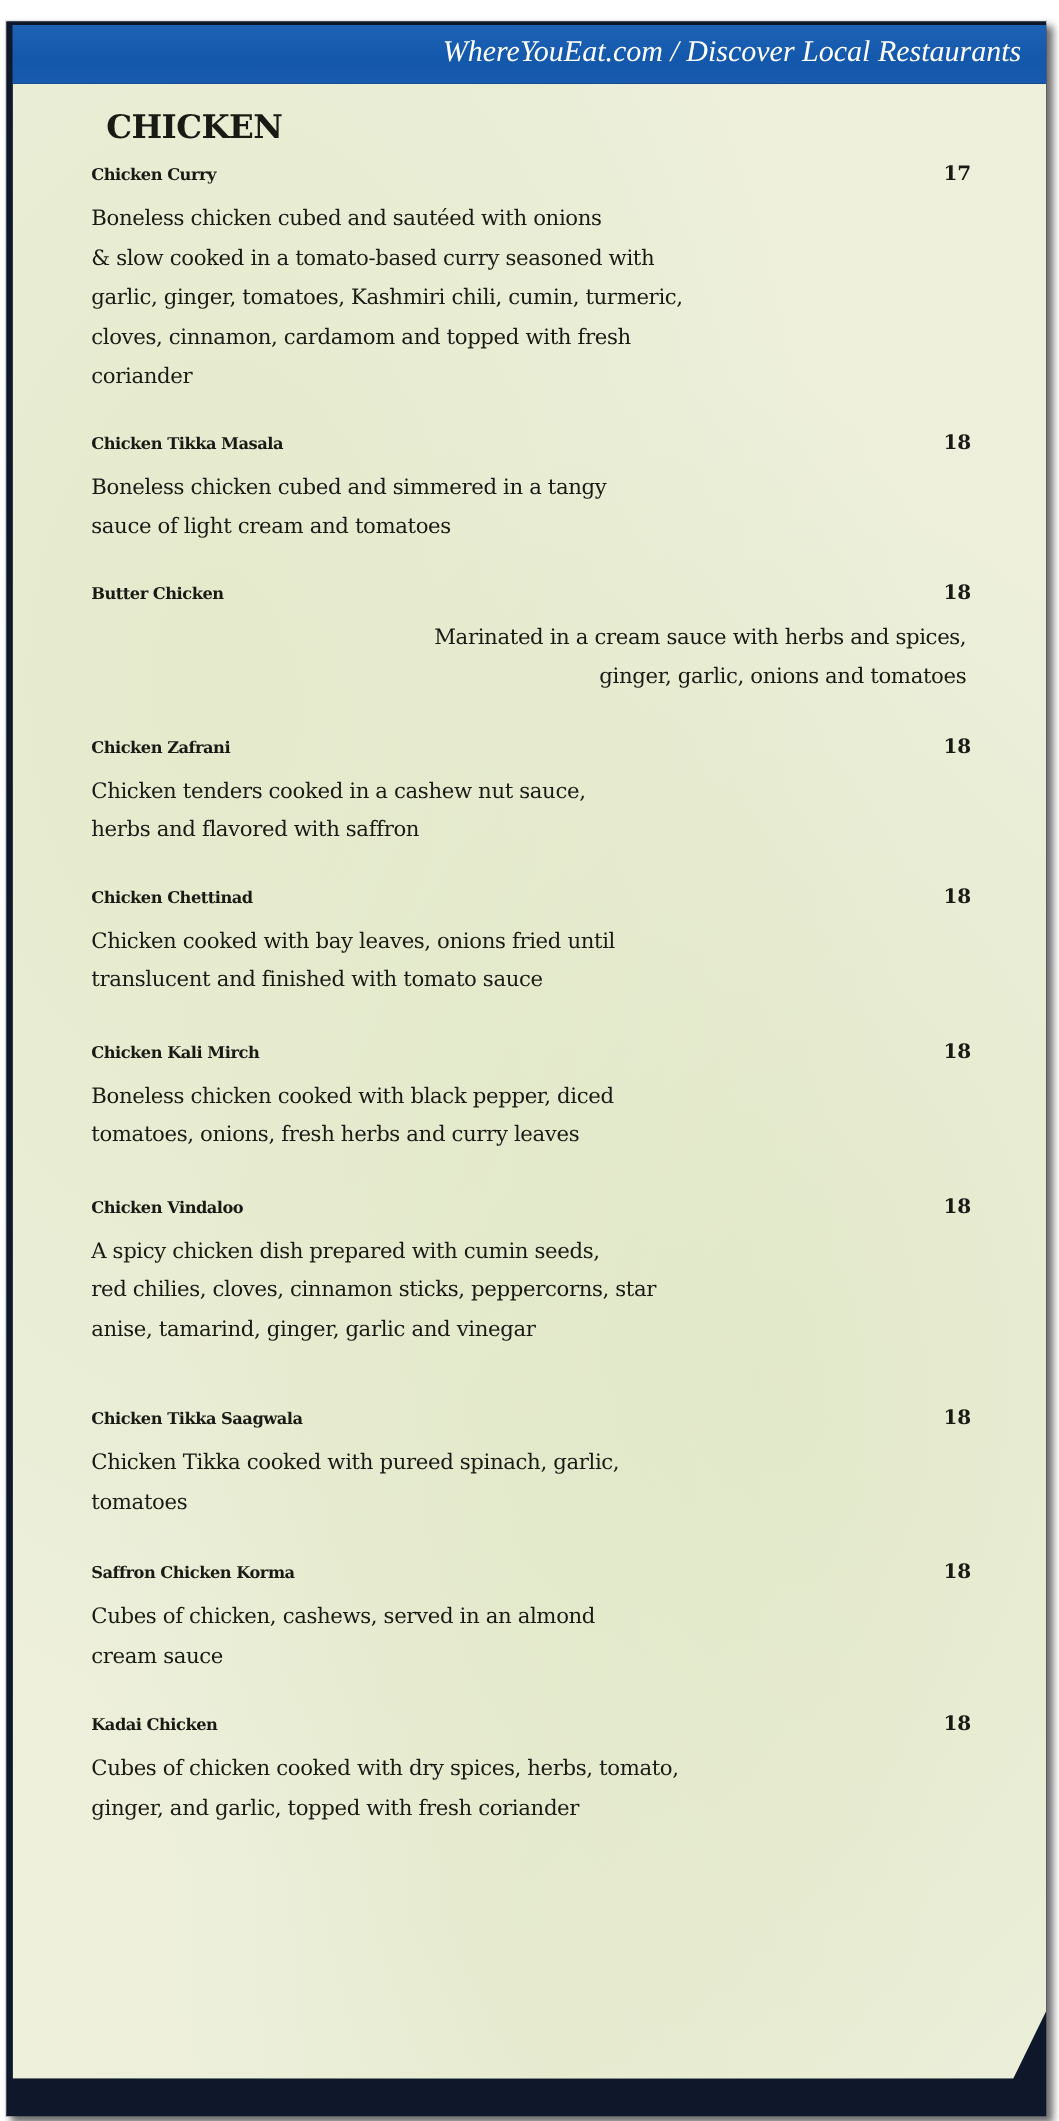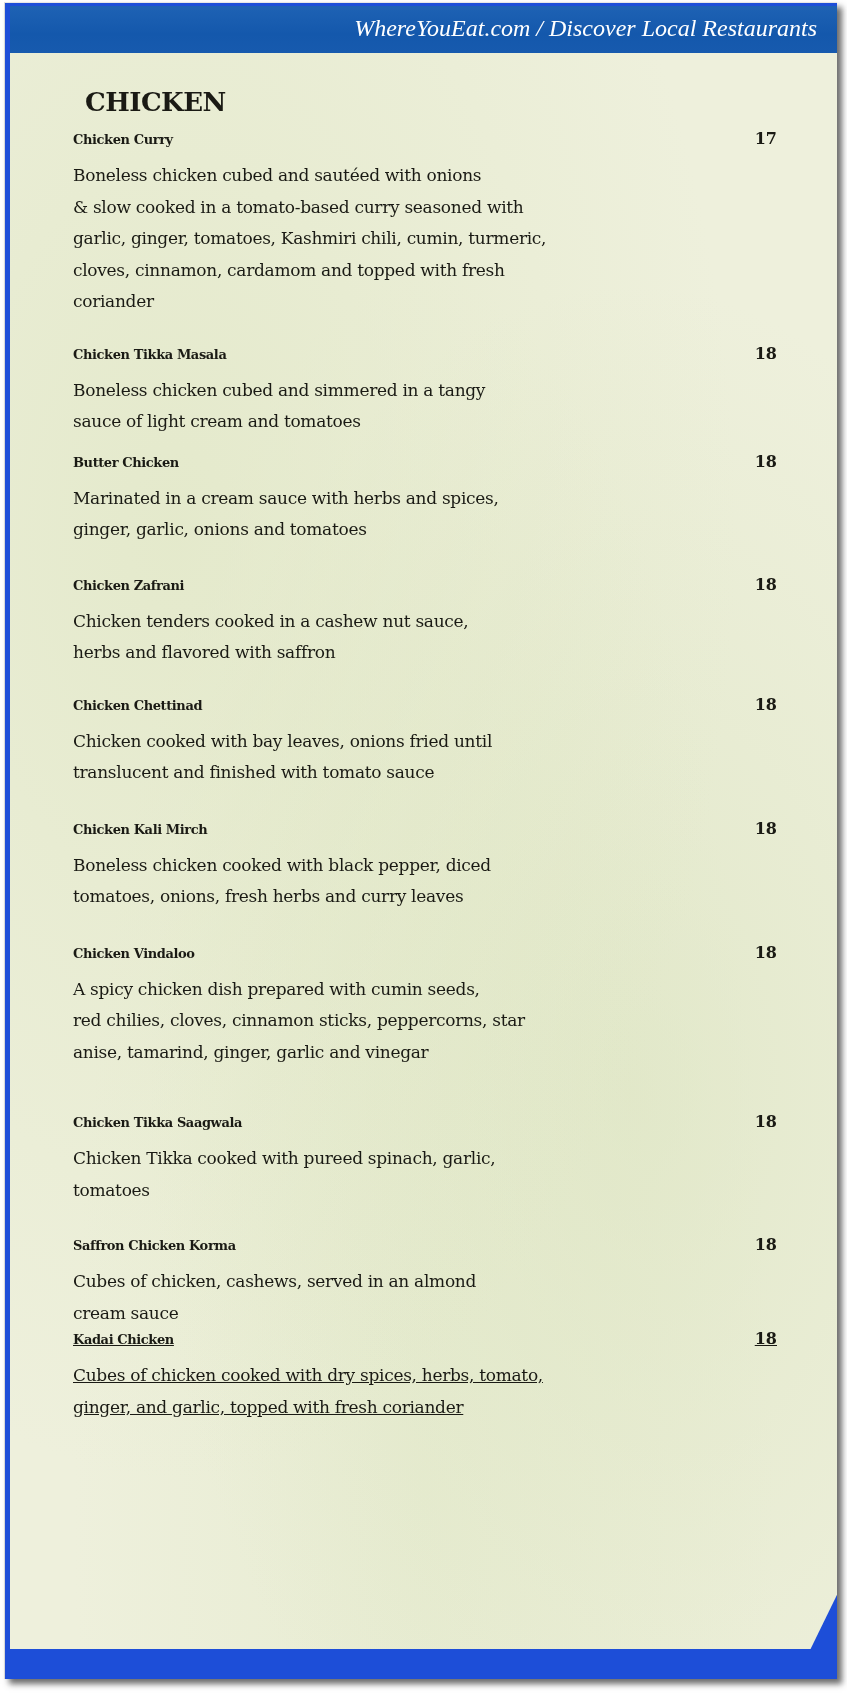--- a/index.html
+++ b/index.html
@@ -10,24 +10,24 @@
     body {
       width: 847px;
       height: 1697px;
       position: relative;
       overflow: hidden;
       font-family: "DejaVu Serif", serif;
     }
     .frame {
       position: absolute;
       left: 4px;
-      top: 2px;
+      top: 16px;
       width: 832px;
       height: 1676px;
-      background: #1d4ed8;
+      background: #0f172a;
       box-shadow: 5px 5px 6px rgba(60,60,60,0.75);
       border-left: 1px solid #d8d8d8;
       border-top: 1px solid #e6e6e6;
     }
     .header-band {
       position: absolute;
       left: 5px;
       top: 3px;
       width: 827px;
       height: 47px;
@@ -138,21 +138,21 @@
     <div class="item-head">
       <span class="item-name">Chicken Tikka Masala</span>
       <span class="item-price">18</span>
     </div>
     <p class="item-desc">
       <span>Boneless chicken cubed and simmered in a tangy</span>
       <span>sauce of light cream and tomatoes</span>
     </p>
   </div>
 
-  <div class="item" style="margin-top:14px;">
+  <div class="item" style="margin-top:26px;text-align:right;">
     <div class="item-head">
       <span class="item-name">Butter Chicken</span>
       <span class="item-price">18</span>
     </div>
     <p class="item-desc">
       <span>Marinated in a cream sauce with herbs and spices,</span>
       <span>ginger, garlic, onions and tomatoes</span>
     </p>
   </div>
 
@@ -216,21 +216,21 @@
     <div class="item-head">
       <span class="item-name">Saffron Chicken Korma</span>
       <span class="item-price">18</span>
     </div>
     <p class="item-desc">
       <span>Cubes of chicken, cashews, served in an almond</span>
       <span>cream sauce</span>
     </p>
   </div>
 
-  <div class="item" style="text-decoration:underline;">
+  <div class="item" style="margin-top:28px;">
     <div class="item-head">
       <span class="item-name">Kadai Chicken</span>
       <span class="item-price">18</span>
     </div>
     <p class="item-desc">
       <span>Cubes of chicken cooked with dry spices, herbs, tomato,</span>
       <span>ginger, and garlic, topped with fresh coriander</span>
     </p>
   </div>
 </div>

